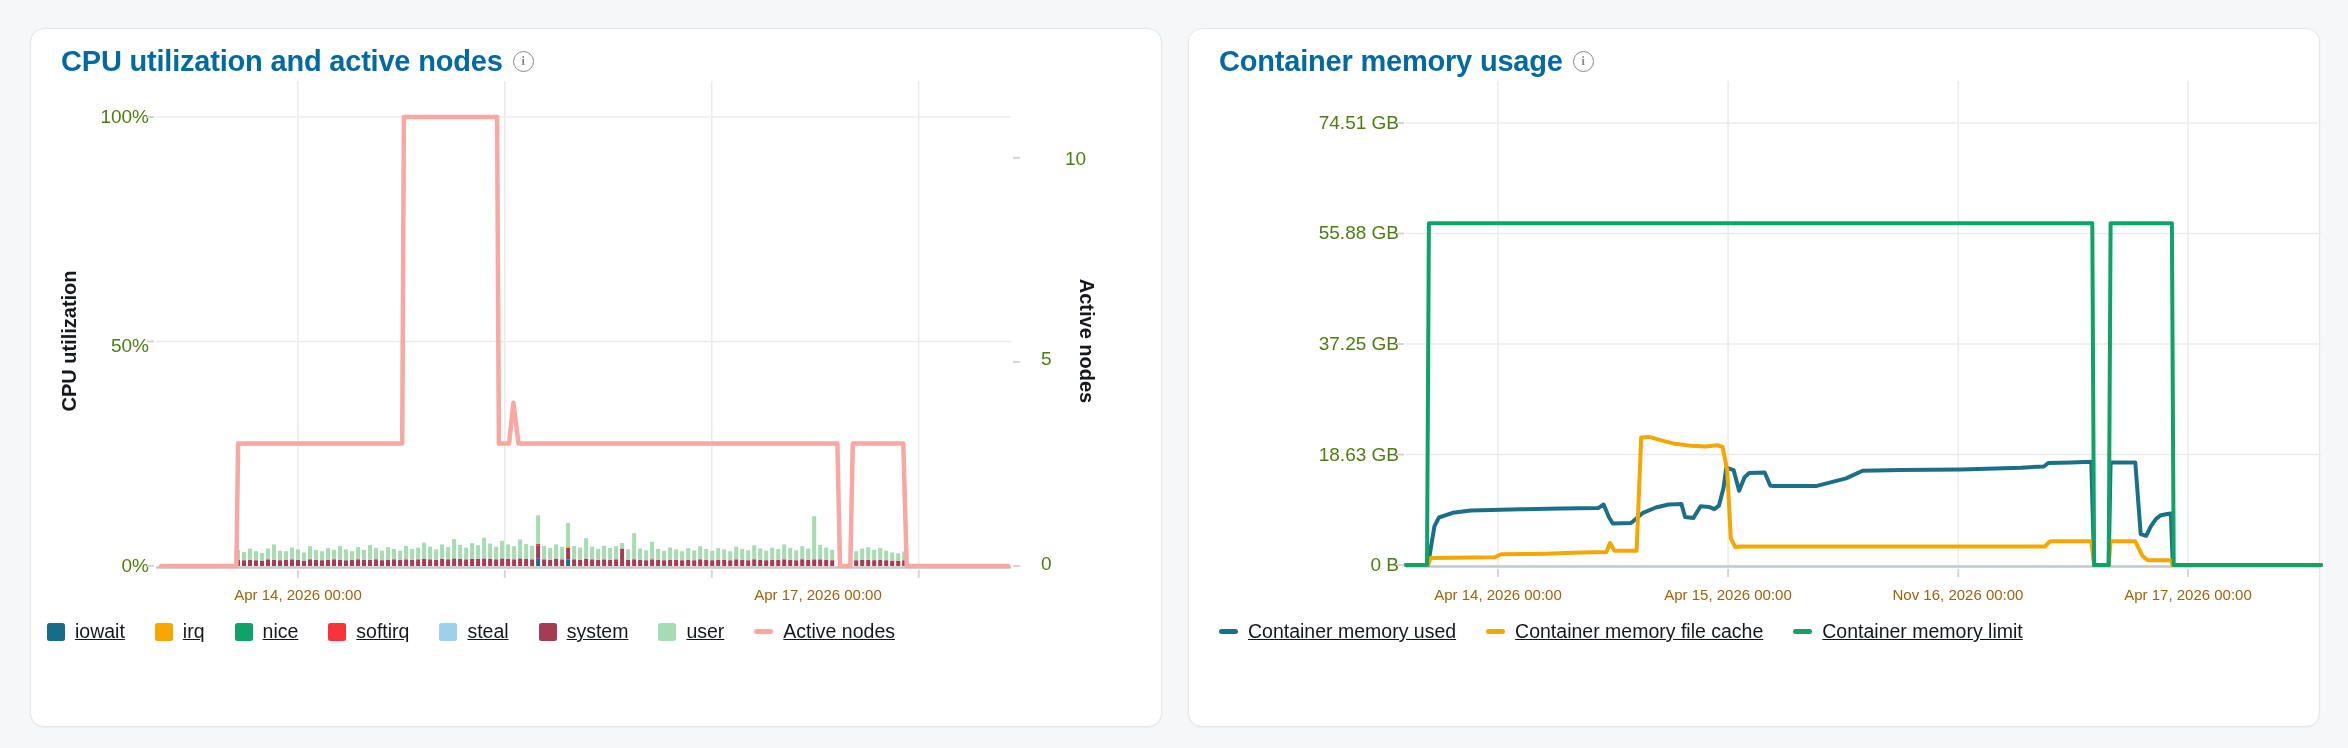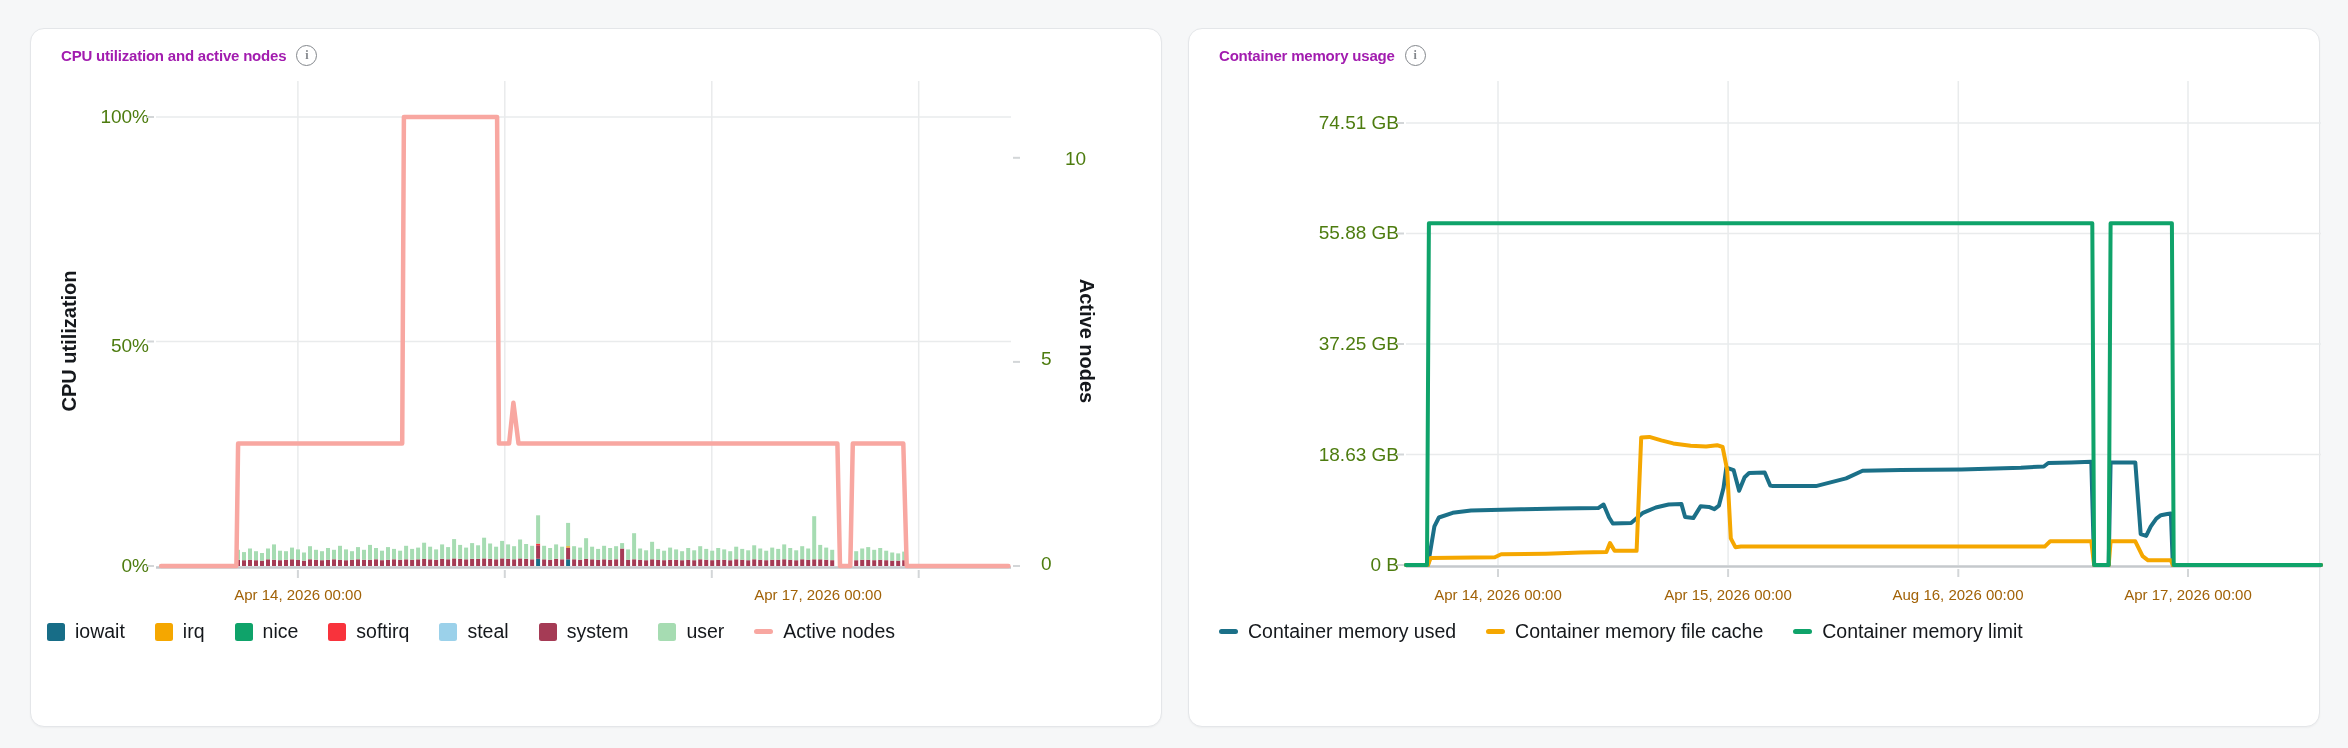--- a/index.html
+++ b/index.html
@@ -2,31 +2,31 @@
 <html><head>
 <meta charset="utf-8">
 <style>
   html,body{margin:0;padding:0;background:#f6f7f8;font-family:"Liberation Sans",sans-serif;}
   #canvas{position:relative;width:2348px;height:748px;background:#f6f7f8;overflow:hidden;}
   .card{position:absolute;top:28px;width:1130px;height:697px;background:#ffffff;border:1px solid #e4e6e9;
         border-radius:14px;box-shadow:0 1px 2px rgba(0,0,0,.04);}
   #card-cpu{left:30px;}
   #card-mem{left:1188px;}
   .title-row{position:absolute;left:30px;top:16px;display:flex;align-items:center;gap:10px;}
-  .card-title{font-size:15px;font-weight:700;color:#a21caf;letter-spacing:-.2px;}
+  .card-title{font-size:29px;font-weight:700;color:#0369a1;letter-spacing:-.2px;}
   .info-icon{width:19px;height:19px;border:1.7px solid #83878c;border-radius:50%;display:inline-flex;
              align-items:center;justify-content:center;font-size:12px;font-weight:700;color:#83878c;
              font-family:"Liberation Serif",serif;cursor:pointer;}
   .ytick{position:absolute;font-size:19px;color:#4d7c0f;height:22px;line-height:22px;}
   .ytick.right-align{text-align:right;}
   .xtick{position:absolute;top:557px;font-size:15px;color:#a16207;white-space:nowrap;transform:translateX(-50%);}
   .axis-title{position:absolute;font-size:20px;font-weight:700;color:#15181c;white-space:nowrap;}
   .rot-left{transform:translate(-50%,-50%) rotate(-90deg);}
   .rot-right{transform:translate(-50%,-50%) rotate(90deg);}
-  .legend{position:absolute;top:591px;display:flex;align-items:center;gap:30px;font-size:19.5px;color:#15181c;}
+  .legend{position:absolute;top:591px;display:flex;align-items:center;gap:30px;font-size:19.5px;color:#15181c;text-decoration:underline;}
   .lg-item{display:flex;align-items:center;gap:10px;cursor:pointer;}
   .sw{width:18px;height:18px;border-radius:2.5px;flex:0 0 auto;}
   .sw.line{width:19px;height:4.5px;border-radius:2.5px;}
   svg.plot{position:absolute;overflow:visible;}
   #svg-cpu{left:125px;top:52px;}
   #svg-mem{left:217px;top:52px;}
 </style>
 </head>
 <body>
 
@@ -338,21 +338,21 @@
     </div>
 
     <span class="ytick right-align" style="left:40px;top:83px;width:170px;">74.51 GB</span>
     <span class="ytick right-align" style="left:40px;top:193px;width:170px;">55.88 GB</span>
     <span class="ytick right-align" style="left:40px;top:304px;width:170px;">37.25 GB</span>
     <span class="ytick right-align" style="left:40px;top:415px;width:170px;text-align:right;">18.63 GB</span>
     <span class="ytick right-align" style="left:40px;top:525px;width:170px;">0 B</span>
 
     <span class="xtick" style="left:309px;">Apr 14, 2026 00:00</span>
     <span class="xtick" style="left:539px;">Apr 15, 2026 00:00</span>
-    <span class="xtick" style="left:769px;">Aug 16, 2026 00:00</span>
+    <span class="xtick" style="left:769px;">Nov 16, 2026 00:00</span>
     <span class="xtick" style="left:999px;">Apr 17, 2026 00:00</span>
 
     <svg id="svg-mem" class="plot" width="915" height="500">
         <line x1="92.0" y1="0" x2="92.0" y2="484" stroke="#e9ebec" stroke-width="1.5"></line>
         <line x1="92.0" y1="488" x2="92.0" y2="496" stroke="#d3d6d8" stroke-width="2"></line>
         <line x1="322.1" y1="0" x2="322.1" y2="484" stroke="#e9ebec" stroke-width="1.5"></line>
         <line x1="322.1" y1="488" x2="322.1" y2="496" stroke="#d3d6d8" stroke-width="2"></line>
         <line x1="552.3" y1="0" x2="552.3" y2="484" stroke="#e9ebec" stroke-width="1.5"></line>
         <line x1="552.3" y1="488" x2="552.3" y2="496" stroke="#d3d6d8" stroke-width="2"></line>
         <line x1="782.0" y1="0" x2="782.0" y2="484" stroke="#e9ebec" stroke-width="1.5"></line>

